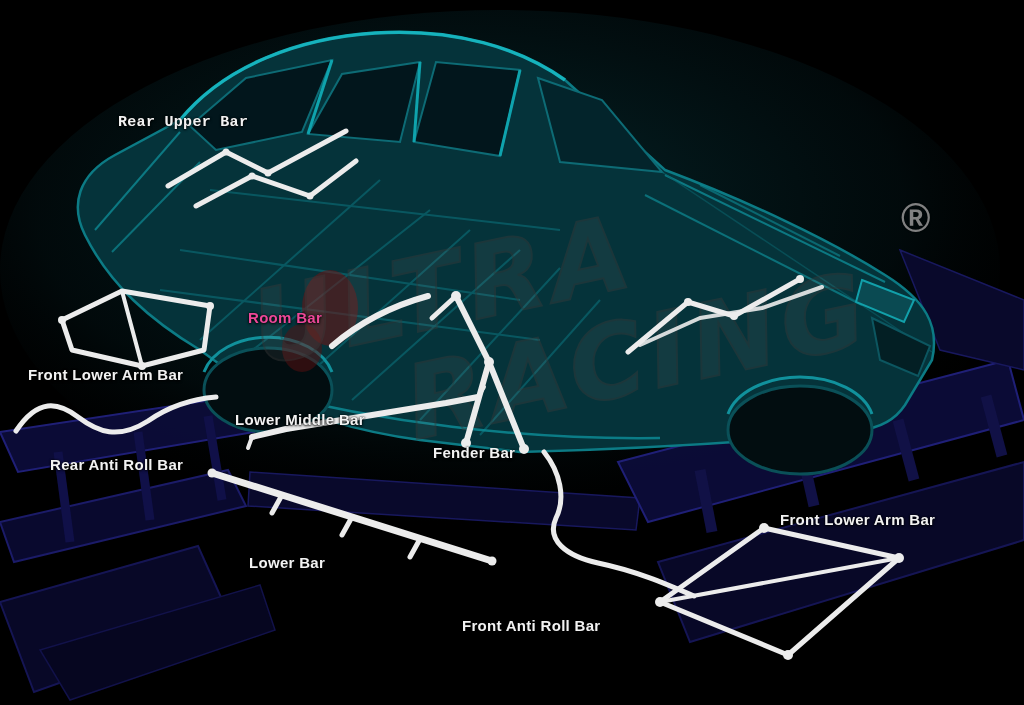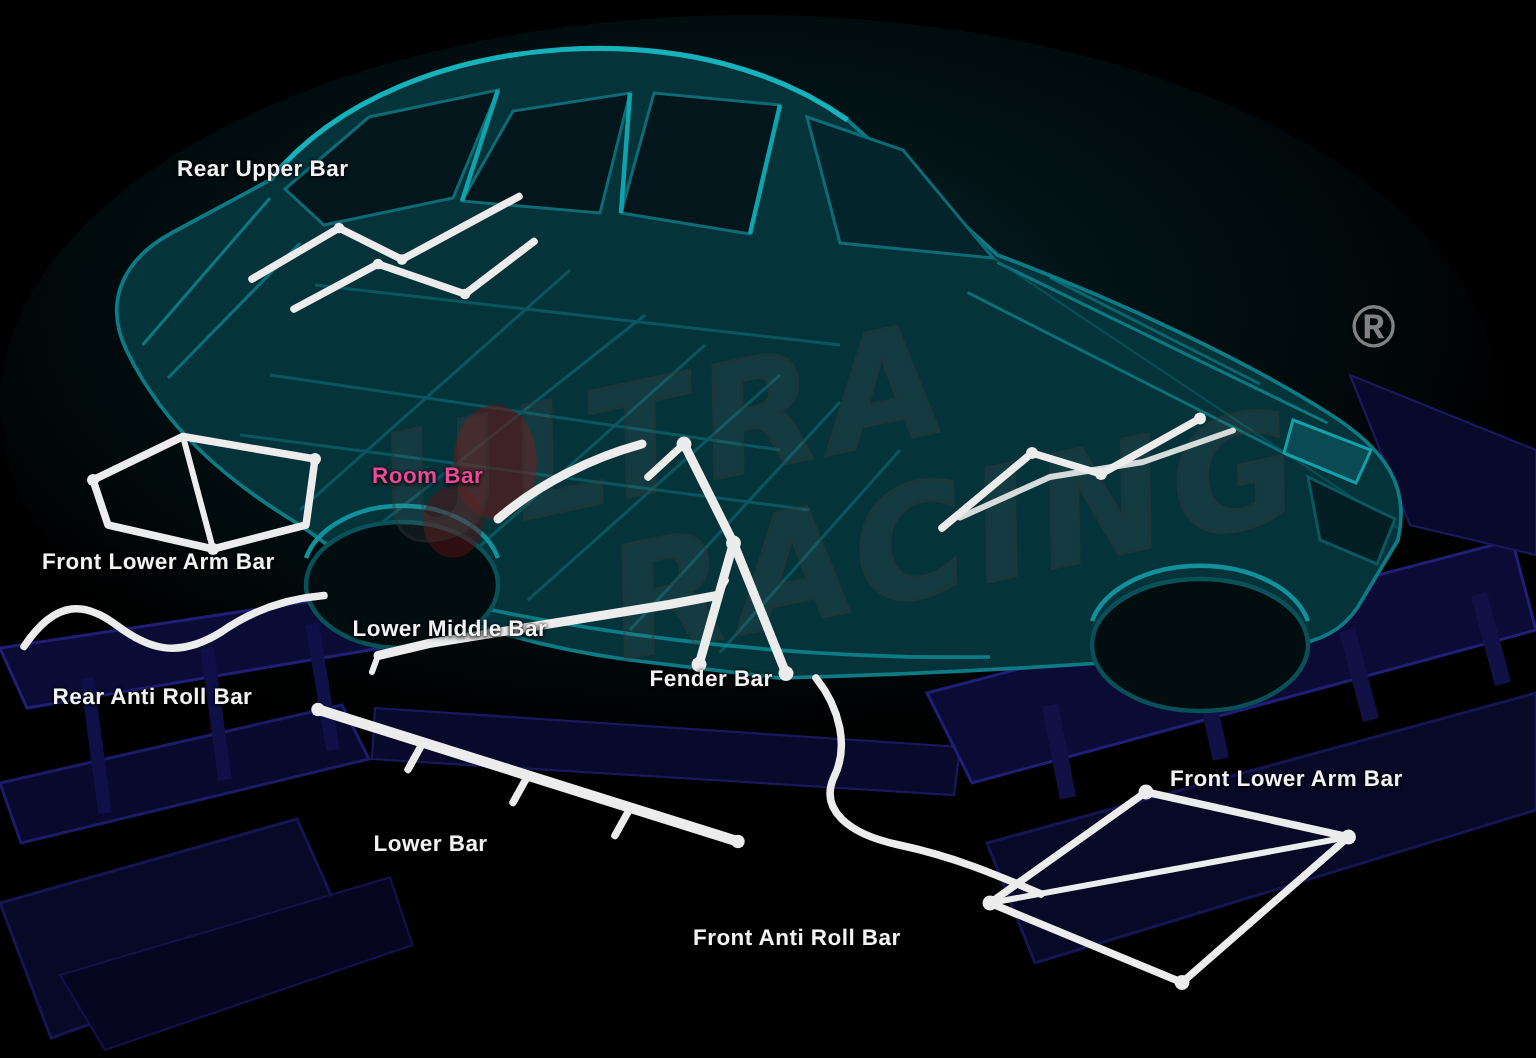--- a/index.html
+++ b/index.html
@@ -192,25 +192,25 @@
       <g>
         <polyline points="628,352 688,302 734,316 800,279" stroke-width="5"></polyline>
         <polyline points="640,345 700,318 762,308 822,287" stroke-width="4" opacity="0.9"></polyline>
         <circle cx="688" cy="302" r="4" fill="#ececec" stroke="none"></circle>
         <circle cx="734" cy="316" r="4" fill="#ececec" stroke="none"></circle>
         <circle cx="800" cy="279" r="4" fill="#ececec" stroke="none"></circle>
       </g>
     </g>
   </svg>
 
-  <div class="label" style="left:118px; top:104px;">Rear Upper Bar</div>
+  <div class="label" style="left:118px; top:114px;font-family:Liberation Mono, monospace;">Rear Upper Bar</div>
   <div class="label label-room" style="left:248px; top:309px;">Room Bar</div>
   <div class="label" style="left:28px; top:366px;">Front Lower Arm Bar</div>
   <div class="label" style="left:235px; top:411px;">Lower Middle Bar</div>
-  <div class="label" style="left:35px; top:456px;">Rear Anti Roll Bar</div>
+  <div class="label" style="left:50px; top:456px;">Rear Anti Roll Bar</div>
   <div class="label" style="left:433px; top:444px;">Fender Bar</div>
   <div class="label" style="left:249px; top:554px;">Lower Bar</div>
   <div class="label" style="left:462px; top:617px;">Front Anti Roll Bar</div>
   <div class="label" style="left:780px; top:511px;">Front Lower Arm Bar</div>
 
   <div class="registered">®</div>
 
 </div>
 
 </body></html>

